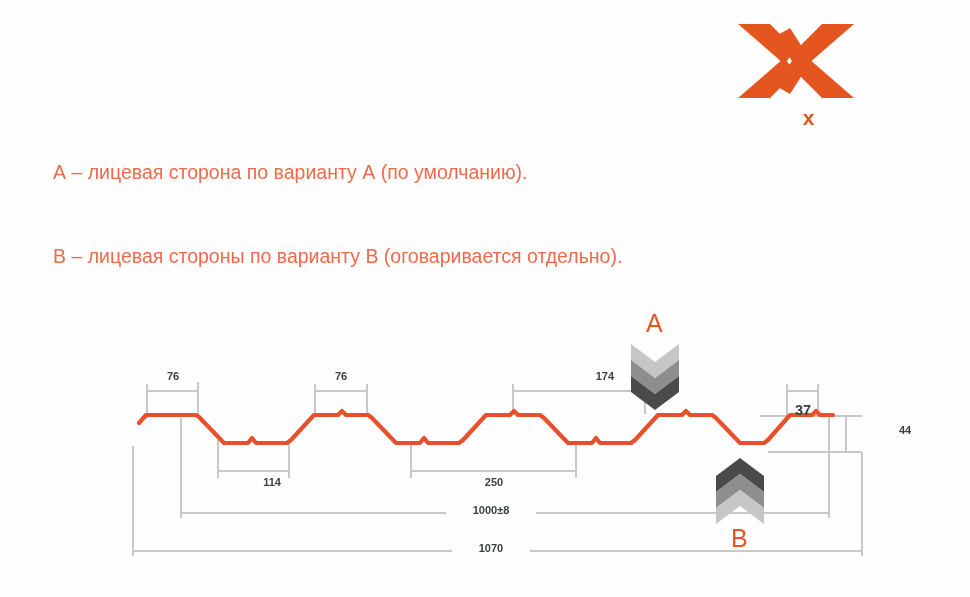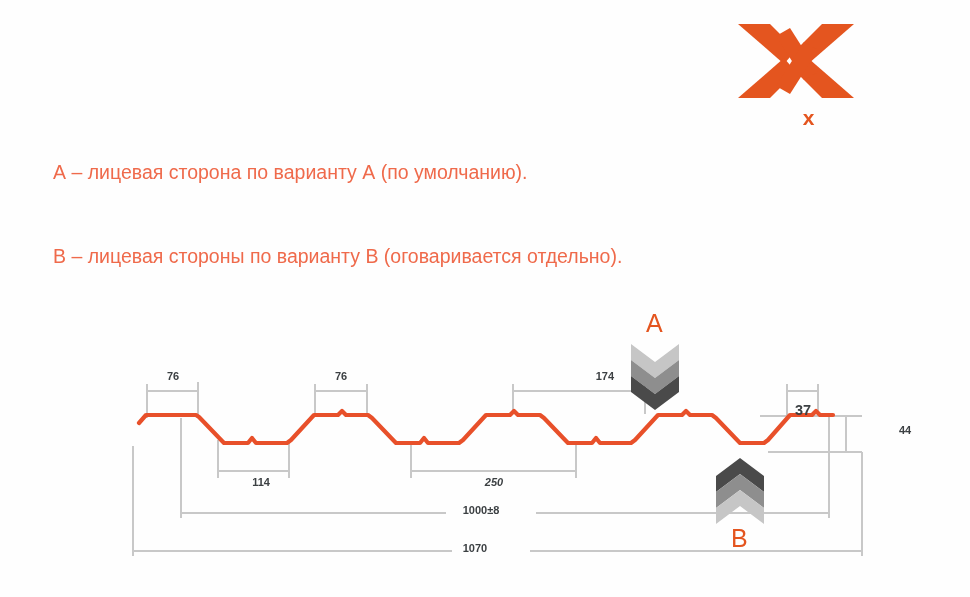--- a/index.html
+++ b/index.html
@@ -233,21 +233,21 @@
       <path d="M716 508 L740 490 L764 508 L764 492 L740 474 L716 492 Z" fill="#8e8e8e"></path>
       <path d="M716 524 L740 506 L764 524 L764 508 L740 490 L716 508 Z" fill="#c6c6c6"></path>
     </g>
   </svg>
 
   <div class="dim-label" style="left:148px; top:370px; width:50px;">76</div>
   <div class="dim-label" style="left:316px; top:370px; width:50px;">76</div>
   <div class="dim-label" style="left:544px; top:370px; width:70px;text-align:right;">174</div>
   <div class="dim-label small" style="left:787px; top:370px; width:32px;margin-top:32px;">37</div>
   <div class="dim-label" style="left:846px; top:424px; width:40px;margin-left:39px;">44</div>
-  <div class="dim-label" style="left:234px; top:476px; width:54px;">114</div>
-  <div class="dim-label" style="left:466px; top:476px; width:56px;font-style:italic;">250</div>
-  <div class="dim-label" style="left:436px; top:504px; width:90px;">1000±8</div>
-  <div class="dim-label" style="left:436px; top:542px; width:78px;">1070</div>
+  <div class="dim-label" style="left:245px; top:476px; width:54px;">114</div>
+  <div class="dim-label" style="left:466px; top:476px; width:56px;">250</div>
+  <div class="dim-label" style="left:446px; top:504px; width:90px;">1000±8</div>
+  <div class="dim-label" style="left:452px; top:542px; width:78px;">1070</div>
 
   <div class="marker-letter" style="left:646px; top:309px;">А</div>
   <div class="marker-letter" style="left:731px; top:524px;">В</div>
 
 </div>
 
 </body></html>

